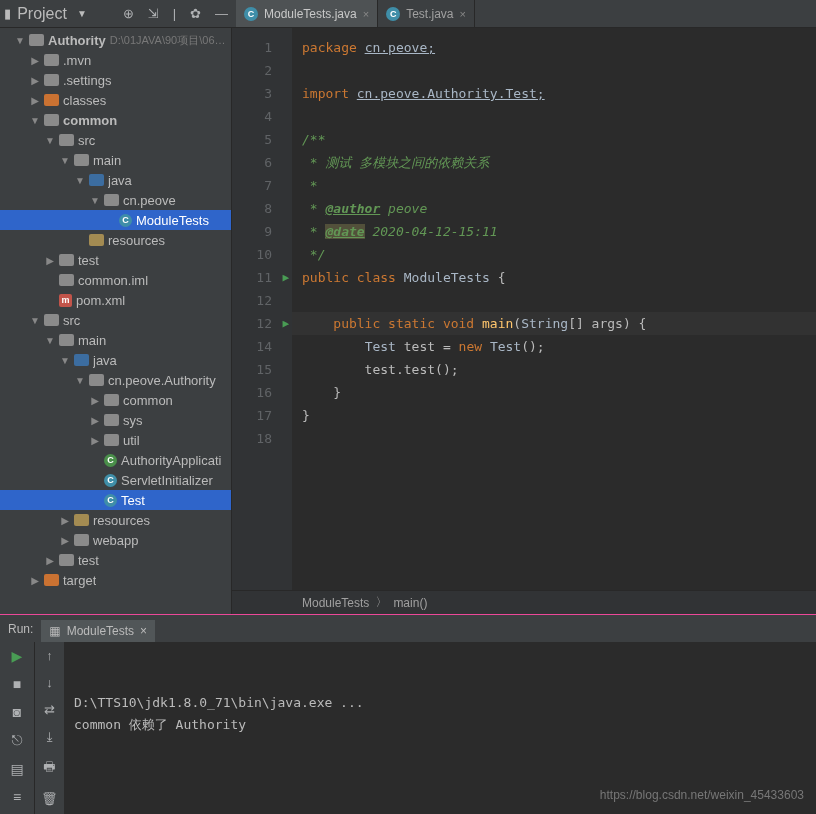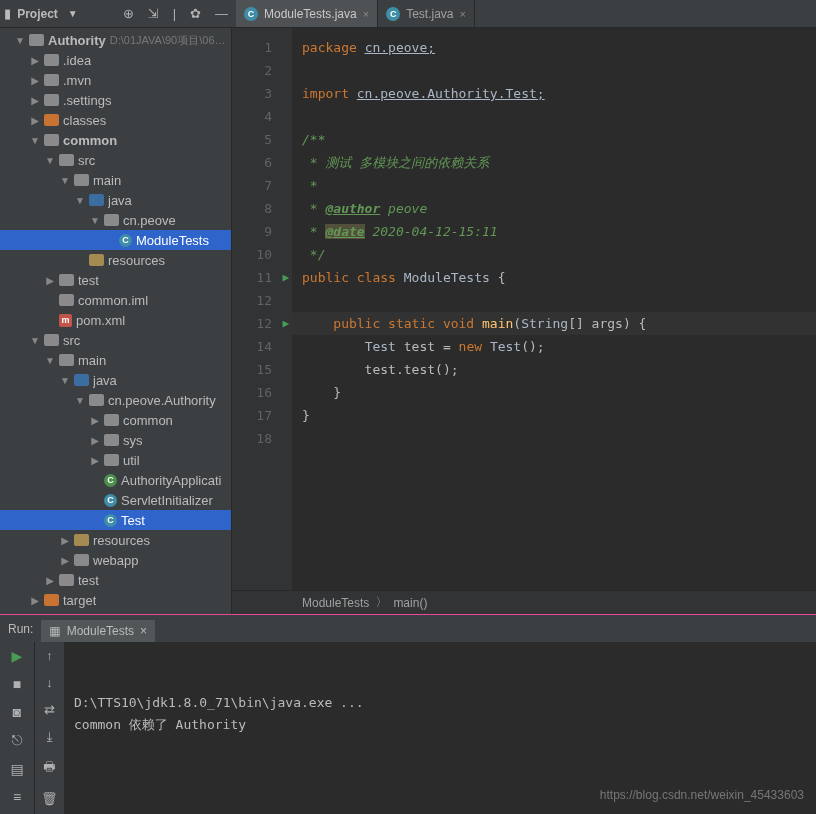--- a/index.html
+++ b/index.html
@@ -22,21 +22,21 @@
   align-items: center;
   padding-left: 4px;
 }
 .project-hdr {
   display: flex;
   align-items: center;
   width: 232px;
   height: 100%;
   gap: 6px;
 }
-.project-hdr .lbl { font-size: 12px; font-weight: bold; }
+.project-hdr .lbl { font-size: 16px; }
 .arrow-down { font-size: 10px; margin-left: 4px; }
 .tb-icons { margin-left: auto; display: flex; gap: 14px; padding-right: 8px; color: #afb1b3; }
 .tb-icons span { cursor: pointer; font-size: 13px; }
 .editor-tabs {
   flex: 1; height: 100%; display: flex; align-items: center; gap: 0;
   background: #3c3f41;
 }
 .tab {
   height: 27px; display: flex; align-items: center; padding: 0 8px;
   gap: 6px; color: #a0a0a0; cursor: pointer; font-size: 12px;
@@ -181,25 +181,20 @@
     <div class="tree" id="tree">
         <div class="node p0">
           <span class="ar open"></span>
           <span class="ficon fd"></span>
           <span class="txt" style="font-weight:bold">Authority</span> 
           <span class="dim">D:\01JAVA\90项目\06…</span>
         </div>
         <div class="node p1">
           <span class="ar closed"></span>
           <span class="ficon fd"></span>
-          <span class="txt">.idea</span>
-        </div>
-        <div class="node p1">
-          <span class="ar closed"></span>
-          <span class="ficon fd"></span>
           <span class="txt">.mvn</span>
         </div>
         <div class="node p1">
           <span class="ar closed"></span>
           <span class="ficon fd"></span>
           <span class="txt">.settings</span>
         </div>
         <div class="node p1">
           <span class="ar closed"></span>
           <span class="ficon fd orange"></span>

